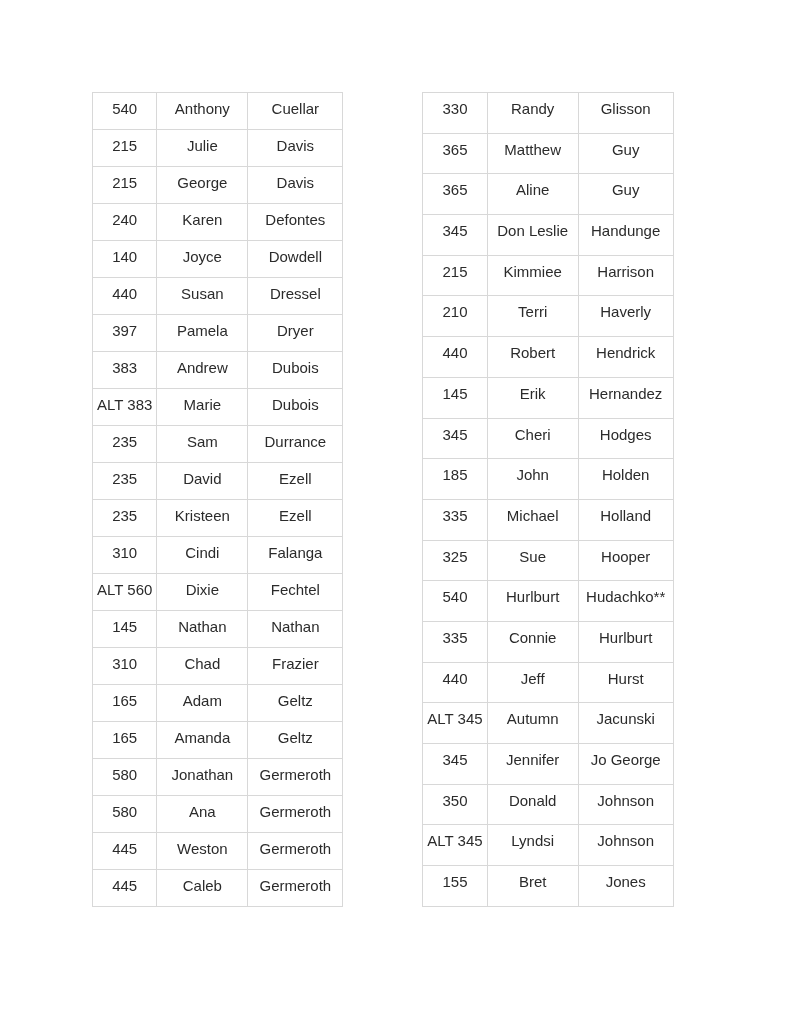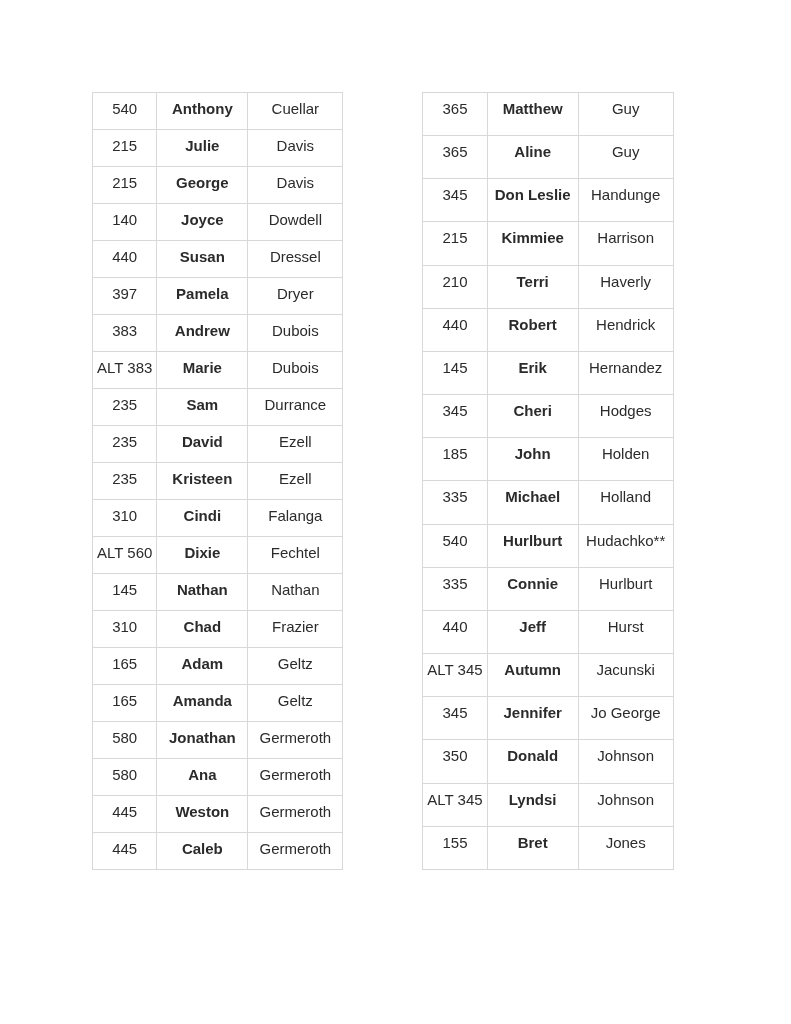--- a/index.html
+++ b/index.html
@@ -33,21 +33,21 @@
     text-align: center;
     vertical-align: top;
     padding: 7px 4px 0 4px;
     font-size: 15px;
     line-height: 1.25;
     color: #2b2b2b;
     white-space: nowrap;
     overflow: hidden;
   }
   table.roster td.col-0 { width: 61px; }
-  table.roster td.col-1 { width: 91px; font-weight: bold; }
+  table.roster td.col-1 { width: 91px; }
   table.roster td.col-2 { width: 95px; }
 </style>
 </head>
 <body>
 
 <div class="page">
   <div class="tables-wrap">
     <table class="roster">
       <tbody>
           <tr>
@@ -59,20 +59,25 @@
             <td class="col-0">215</td>
             <td class="col-1">Julie</td>
             <td class="col-2">Davis</td>
           </tr>
           <tr>
             <td class="col-0">215</td>
             <td class="col-1">George</td>
             <td class="col-2">Davis</td>
           </tr>
           <tr>
+            <td class="col-0">240</td>
+            <td class="col-1">Karen</td>
+            <td class="col-2">Defontes</td>
+          </tr>
+          <tr>
             <td class="col-0">140</td>
             <td class="col-1">Joyce</td>
             <td class="col-2">Dowdell</td>
           </tr>
           <tr>
             <td class="col-0">440</td>
             <td class="col-1">Susan</td>
             <td class="col-2">Dressel</td>
           </tr>
           <tr>
@@ -153,20 +158,25 @@
           <tr>
             <td class="col-0">445</td>
             <td class="col-1">Caleb</td>
             <td class="col-2">Germeroth</td>
           </tr>
         </tbody>
     </table>
     <table class="roster">
       <tbody>
           <tr>
+            <td class="col-0">330</td>
+            <td class="col-1">Randy</td>
+            <td class="col-2">Glisson</td>
+          </tr>
+          <tr>
             <td class="col-0">365</td>
             <td class="col-1">Matthew</td>
             <td class="col-2">Guy</td>
           </tr>
           <tr>
             <td class="col-0">365</td>
             <td class="col-1">Aline</td>
             <td class="col-2">Guy</td>
           </tr>
           <tr>
@@ -201,20 +211,25 @@
           </tr>
           <tr>
             <td class="col-0">185</td>
             <td class="col-1">John</td>
             <td class="col-2">Holden</td>
           </tr>
           <tr>
             <td class="col-0">335</td>
             <td class="col-1">Michael</td>
             <td class="col-2">Holland</td>
+          </tr>
+          <tr>
+            <td class="col-0">325</td>
+            <td class="col-1">Sue</td>
+            <td class="col-2">Hooper</td>
           </tr>
           <tr>
             <td class="col-0">540</td>
             <td class="col-1">Hurlburt</td>
             <td class="col-2">Hudachko**</td>
           </tr>
           <tr>
             <td class="col-0">335</td>
             <td class="col-1">Connie</td>
             <td class="col-2">Hurlburt</td>

